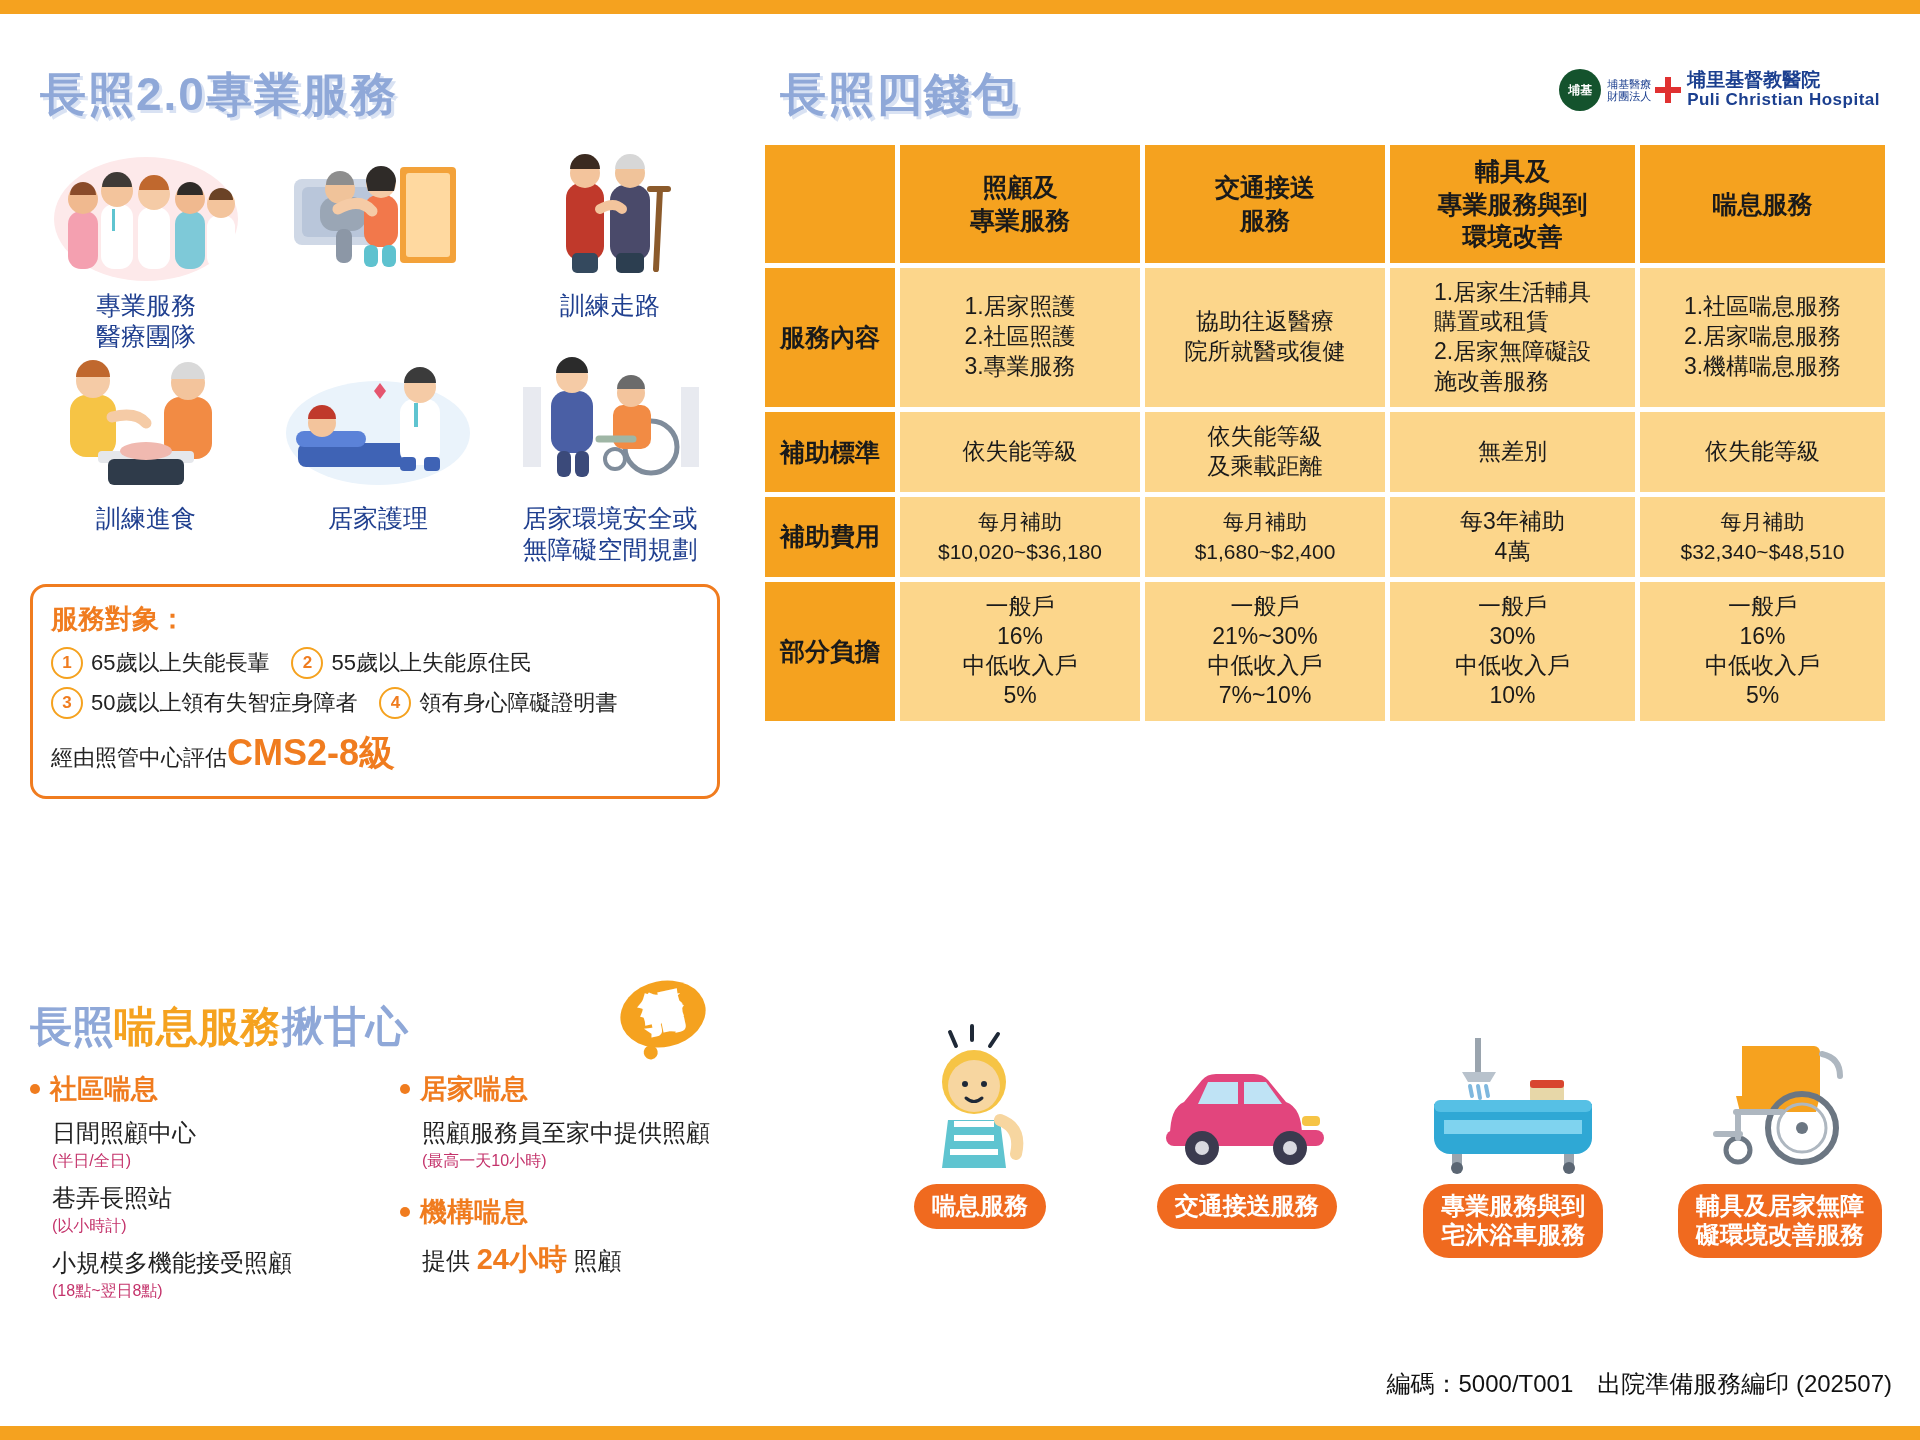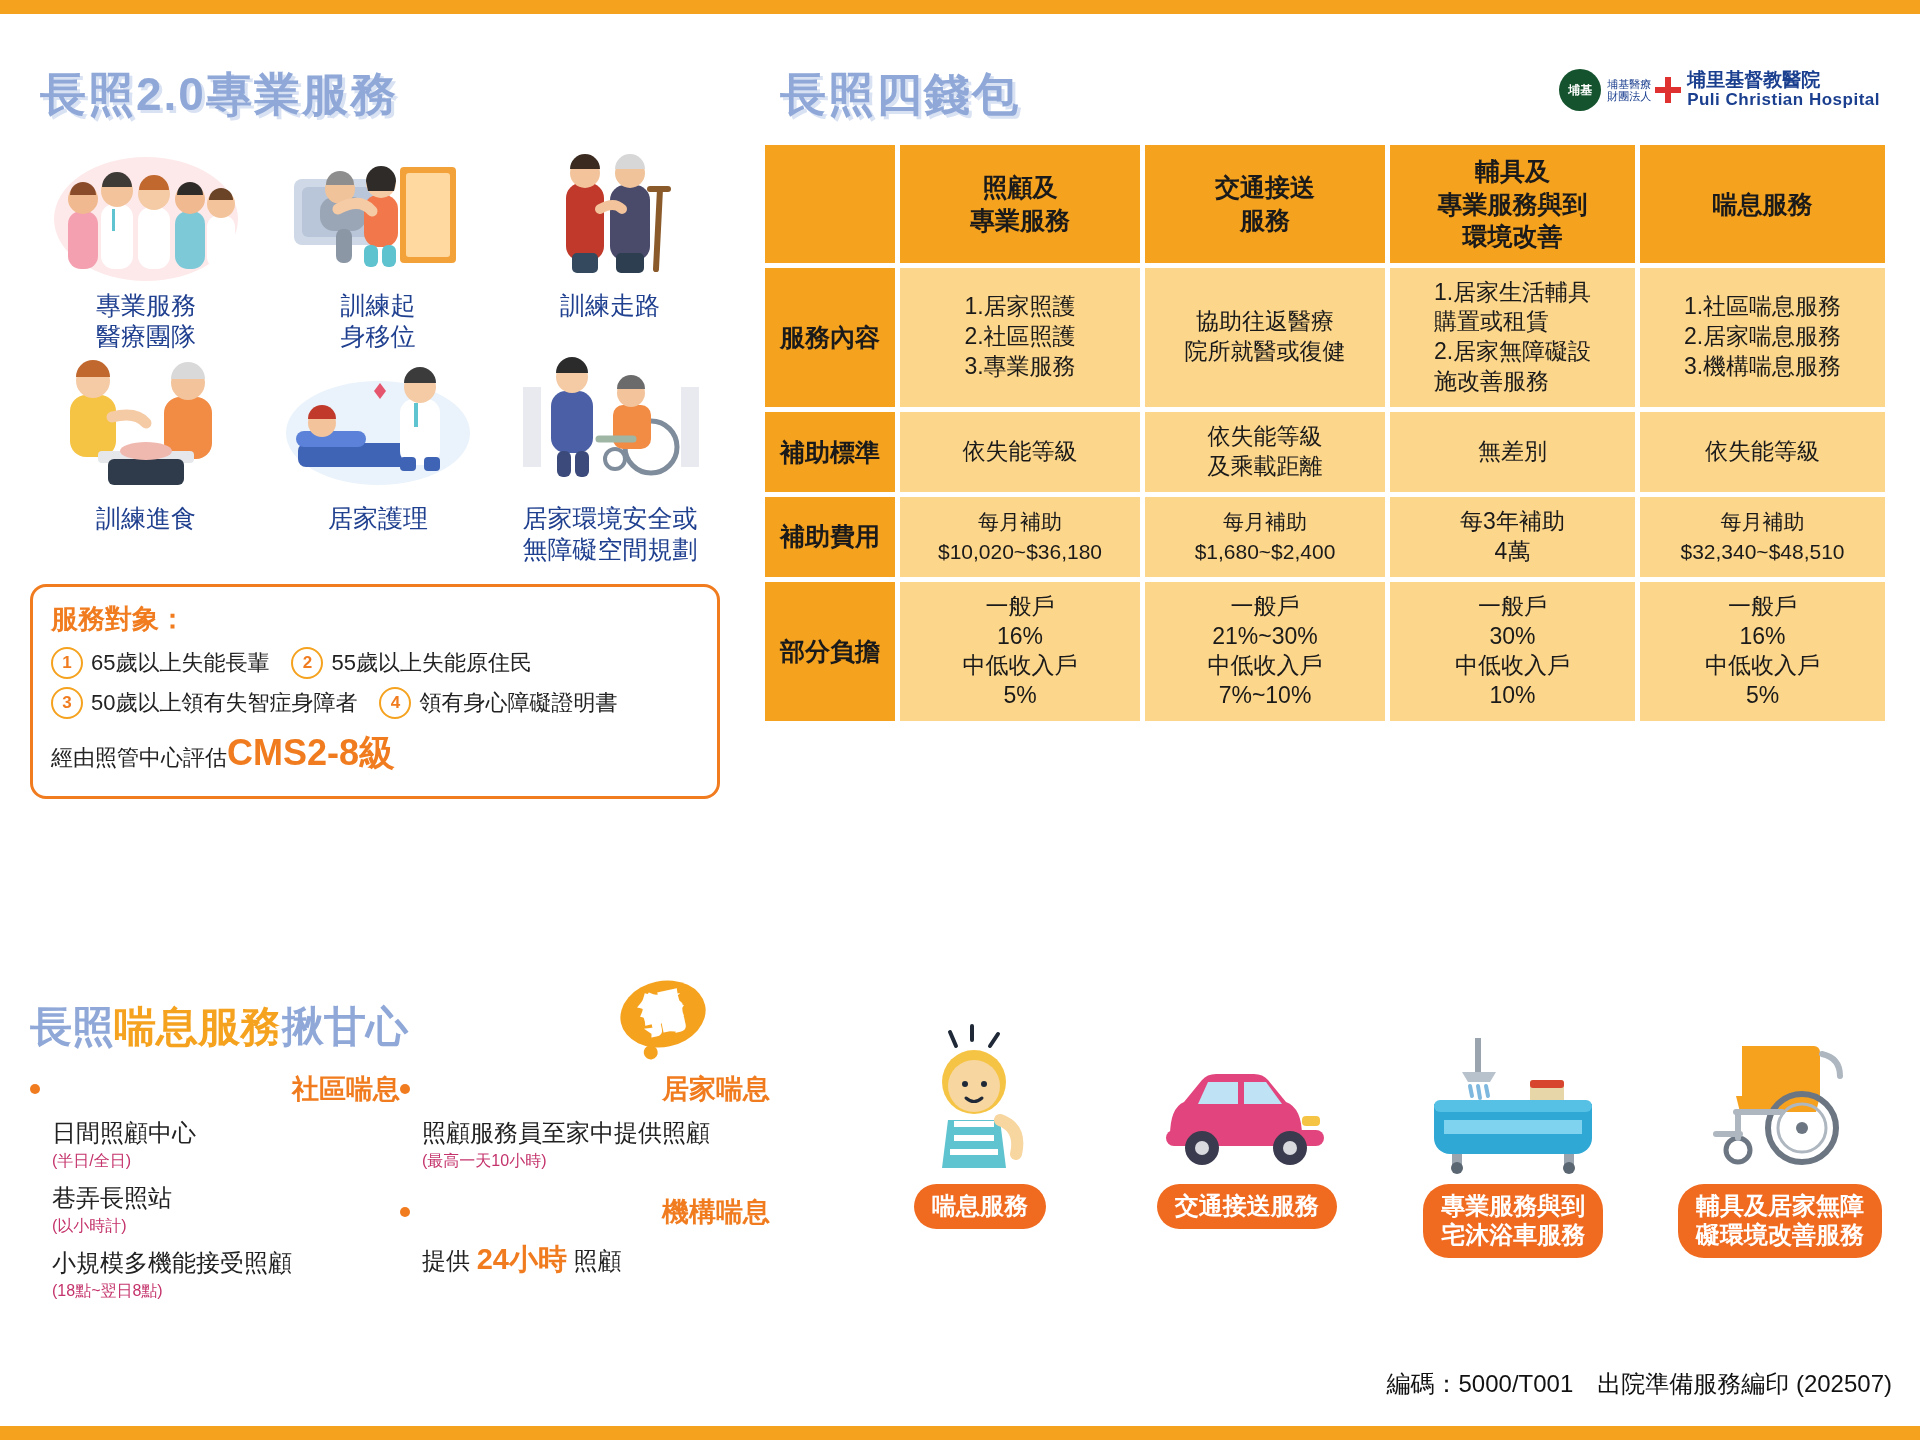--- a/index.html
+++ b/index.html
@@ -59,21 +59,21 @@
   #respite-title .b{color:#8fa8d8;}
   #respite-title .o{color:#f5a21f;}
   #bubble{
     position:absolute;left:590px;top:-18px;width:86px;height:66px;background:#f5a21f;
     border-radius:50%;color:#fff;font-size:17px;font-weight:bold;line-height:1.15;
     display:flex;align-items:center;justify-content:center;text-align:center;transform:rotate(-12deg);
   }
   #bubble:after{content:"";position:absolute;left:16px;bottom:-9px;width:14px;height:14px;background:#f5a21f;border-radius:50%;}
   .resp-cols{display:flex;margin-top:16px;}
   .resp-col{width:370px;}
-  .resp-h{font-size:27px;font-weight:bold;color:#f07c1f;display:flex;align-items:center;justify-content:space-between;}
+  .resp-h{font-size:27px;font-weight:bold;color:#f07c1f;display:flex;align-items:center;}
   .dot{width:10px;height:10px;border-radius:50%;background:#f07c1f;margin-right:10px;flex:none;}
   .resp-item{font-size:24px;color:#222;margin:10px 0 0 22px;}
   .resp-sub{font-size:16px;color:#c4336b;margin:2px 0 0 22px;}
   .big24{font-size:29px;font-weight:bold;color:#f07c1f;}
 
   
   #right-col{position:absolute;left:760px;top:50px;width:1130px;}
   #title-four{
     font-size:46px;font-weight:bold;color:#8fa8d8;
     -webkit-text-stroke:8px #fff;paint-order:stroke fill;
@@ -163,22 +163,20 @@
             <g>
               <rect x="86" y="46" width="34" height="52" rx="14" fill="#f2784b"></rect>
               <circle cx="103" cy="34" r="15" fill="#f5cba6"></circle>
               <path d="M88 32a15 15 0 0130 0l-2 10-26 0z" fill="#2f2b28"></path>
               <rect x="86" y="96" width="14" height="22" rx="6" fill="#5ec2cf"></rect>
               <rect x="104" y="96" width="14" height="22" rx="6" fill="#5ec2cf"></rect>
               <path d="M60 60q22-12 34 2" stroke="#f5cba6" stroke-width="11" fill="none" stroke-linecap="round"></path>
             </g>
           </svg>
         </div>
-        <div class="icon-cap" style="white-space: pre-line;">訓練起
-身移位</div>
       </div>
 
       <div class="icon-cell">
         <div class="icon-art">
           <svg width="200" height="135" viewBox="0 0 200 135">
             <g>
               <rect x="56" y="34" width="38" height="78" rx="15" fill="#c0392b"></rect>
               <circle cx="75" cy="24" r="15" fill="#f3c49c"></circle>
               <path d="M60 20a15 15 0 0130 0z" fill="#3b2a20"></path>
               <rect x="62" y="104" width="26" height="20" rx="5" fill="#34495e"></rect>

